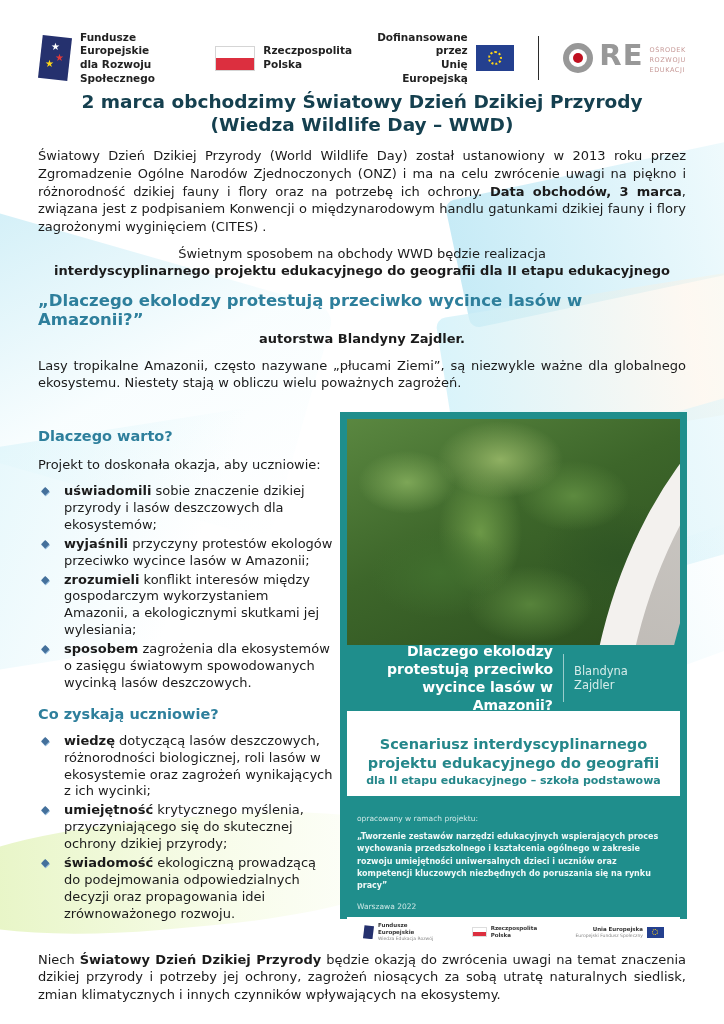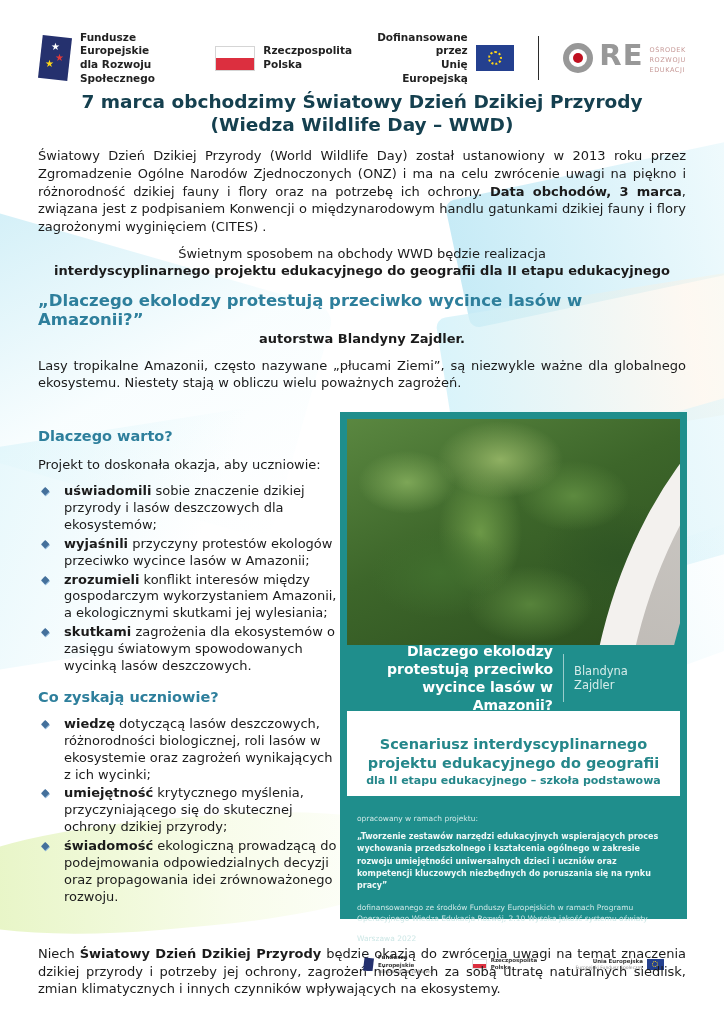--- a/index.html
+++ b/index.html
@@ -54,21 +54,21 @@
   
   .para { margin-top:11px; font-size:13px; line-height:1.36; text-align:justify; }
   .b { font-weight:bold; }
   .cline { text-align:center; font-size:13px; line-height:1.35; }
   .c1 { margin-top:9px; }
   .c2 { font-weight:bold; }
   .quote-head { margin-top:11px; font-size:16.5px; font-weight:bold; color:#2e7f9c; }
   .author { text-align:center; font-size:13px; font-weight:bold; margin-top:2px; }
   
   .cols { display:flex; margin-top:20px; align-items:flex-start; }
-  .left-col { width:302px; flex:none; }
+  .left-col { width:302px; flex:none; padding-right:6px; }
   .sec-head { color:#2e7f9c; font-weight:bold; font-size:14.5px; margin-top:14px; }
   .sec-head.first { margin-top:16px; }
   .sec-intro { font-size:13px; margin-top:13px; }
   .blist { margin-top:11px; }
   .bitem { display:flex; margin-bottom:2px; }
   .bdia { width:26px; flex:none; color:#44709b; font-size:11px; line-height:1.5; padding-left:3px;
     text-shadow:0.5px 0.5px 0 #8fb6d8; }
   .btxt { font-size:13px; line-height:1.3; }
   
   .right-col { flex:1; display:flex; justify-content:flex-end; }
@@ -169,21 +169,21 @@
         <div class="ore-re">RE</div>
         <div class="ore-sub">
           <div>Ośrodek</div>
           <div>Rozwoju</div>
           <div>Edukacji</div>
         </div>
       </div>
     </div>
 
     <div class="title">
-      <div>7 marca obchodzimy Światowy Dzień Dzikiej Przyrody</div>
+      <div>2 marca obchodzimy Światowy Dzień Dzikiej Przyrody</div>
       <div>(Wiedza Wildlife Day – WWD)</div>
     </div>
 
     <div class="para"><span>Światowy Dzień Dzikiej Przyrody (World Wildlife Day) został ustanowiony w 2013 roku przez Zgromadzenie Ogólne Narodów Zjednoczonych (ONZ) i ma na celu zwrócenie uwagi na piękno i różnorodność dzikiej fauny i flory oraz na potrzebę ich ochrony. </span><span class="b">Data obchodów, 3 marca</span><span>, związana jest z podpisaniem Konwencji o międzynarodowym handlu gatunkami dzikiej fauny i flory zagrożonymi wyginięciem (CITES) .</span></div>
 
     <div class="cline c1">Świetnym sposobem na obchody WWD będzie realizacja</div>
     <div class="cline c2">interdyscyplinarnego projektu edukacyjnego do geografii dla II etapu edukacyjnego</div>
     <div class="quote-head">„Dlaczego ekolodzy protestują przeciwko wycince lasów w Amazonii?”</div>
     <div class="author">autorstwa Blandyny Zajdler.</div>
 
@@ -203,21 +203,21 @@
           <div class="bitem">
             <span class="bdia">◆</span>
             <span class="btxt"><span class="b">wyjaśnili</span><span> przyczyny protestów ekologów przeciwko wycince lasów w Amazonii;</span></span>
           </div>
           <div class="bitem">
             <span class="bdia">◆</span>
             <span class="btxt"><span class="b">zrozumieli</span><span> konflikt interesów między gospodarczym wykorzystaniem Amazonii, a ekologicznymi skutkami jej wylesiania;</span></span>
           </div>
           <div class="bitem">
             <span class="bdia">◆</span>
-            <span class="btxt"><span class="b">skutkami</span><span> zagrożenia dla ekosystemów o zasięgu światowym spowodowanych wycinką lasów deszczowych.</span></span>
+            <span class="btxt"><span class="b">sposobem</span><span> zagrożenia dla ekosystemów o zasięgu światowym spowodowanych wycinką lasów deszczowych.</span></span>
           </div>
         </div>
 
         <div class="sec-head">Co zyskają uczniowie?</div>
 
         <div class="blist">
           <div class="bitem">
             <span class="bdia">◆</span>
             <span class="btxt"><span class="b">wiedzę</span><span> dotyczącą lasów deszczowych, różnorodności biologicznej, roli lasów w ekosystemie oraz zagrożeń wynikających z ich wycinki;</span></span>
           </div>
@@ -250,21 +250,20 @@
 
           <div class="cover-band">
             <div class="cb1">Scenariusz interdyscyplinarnego</div>
             <div class="cb1">projektu edukacyjnego do geografii</div>
             <div class="cb2">dla II etapu edukacyjnego – szkoła podstawowa</div>
           </div>
 
           <div class="cover-info">
             <div class="ci-intro">opracowany w ramach projektu:</div>
             <div class="ci-quote">„Tworzenie zestawów narzędzi edukacyjnych wspierających proces wychowania przedszkolnego i kształcenia ogólnego w zakresie rozwoju umiejętności uniwersalnych dzieci i uczniów oraz kompetencji kluczowych niezbędnych do poruszania się na rynku pracy”</div>
-            <div class="ci-fund">dofinansowanego ze środków Funduszy Europejskich w ramach Programu Operacyjnego Wiedza Edukacja Rozwój, 2.10 Wysoka jakość systemu oświaty</div>
             <div class="ci-year">Warszawa 2022</div>
           </div>
 
           <div class="cover-footer">
             <div class="mlogo">
               <div class="mf-flag"></div>
               <div class="mf-txt">
                 <div>Fundusze</div>
                 <div>Europejskie</div>
                 <div class="mf-sub">Wiedza Edukacja Rozwój</div>

